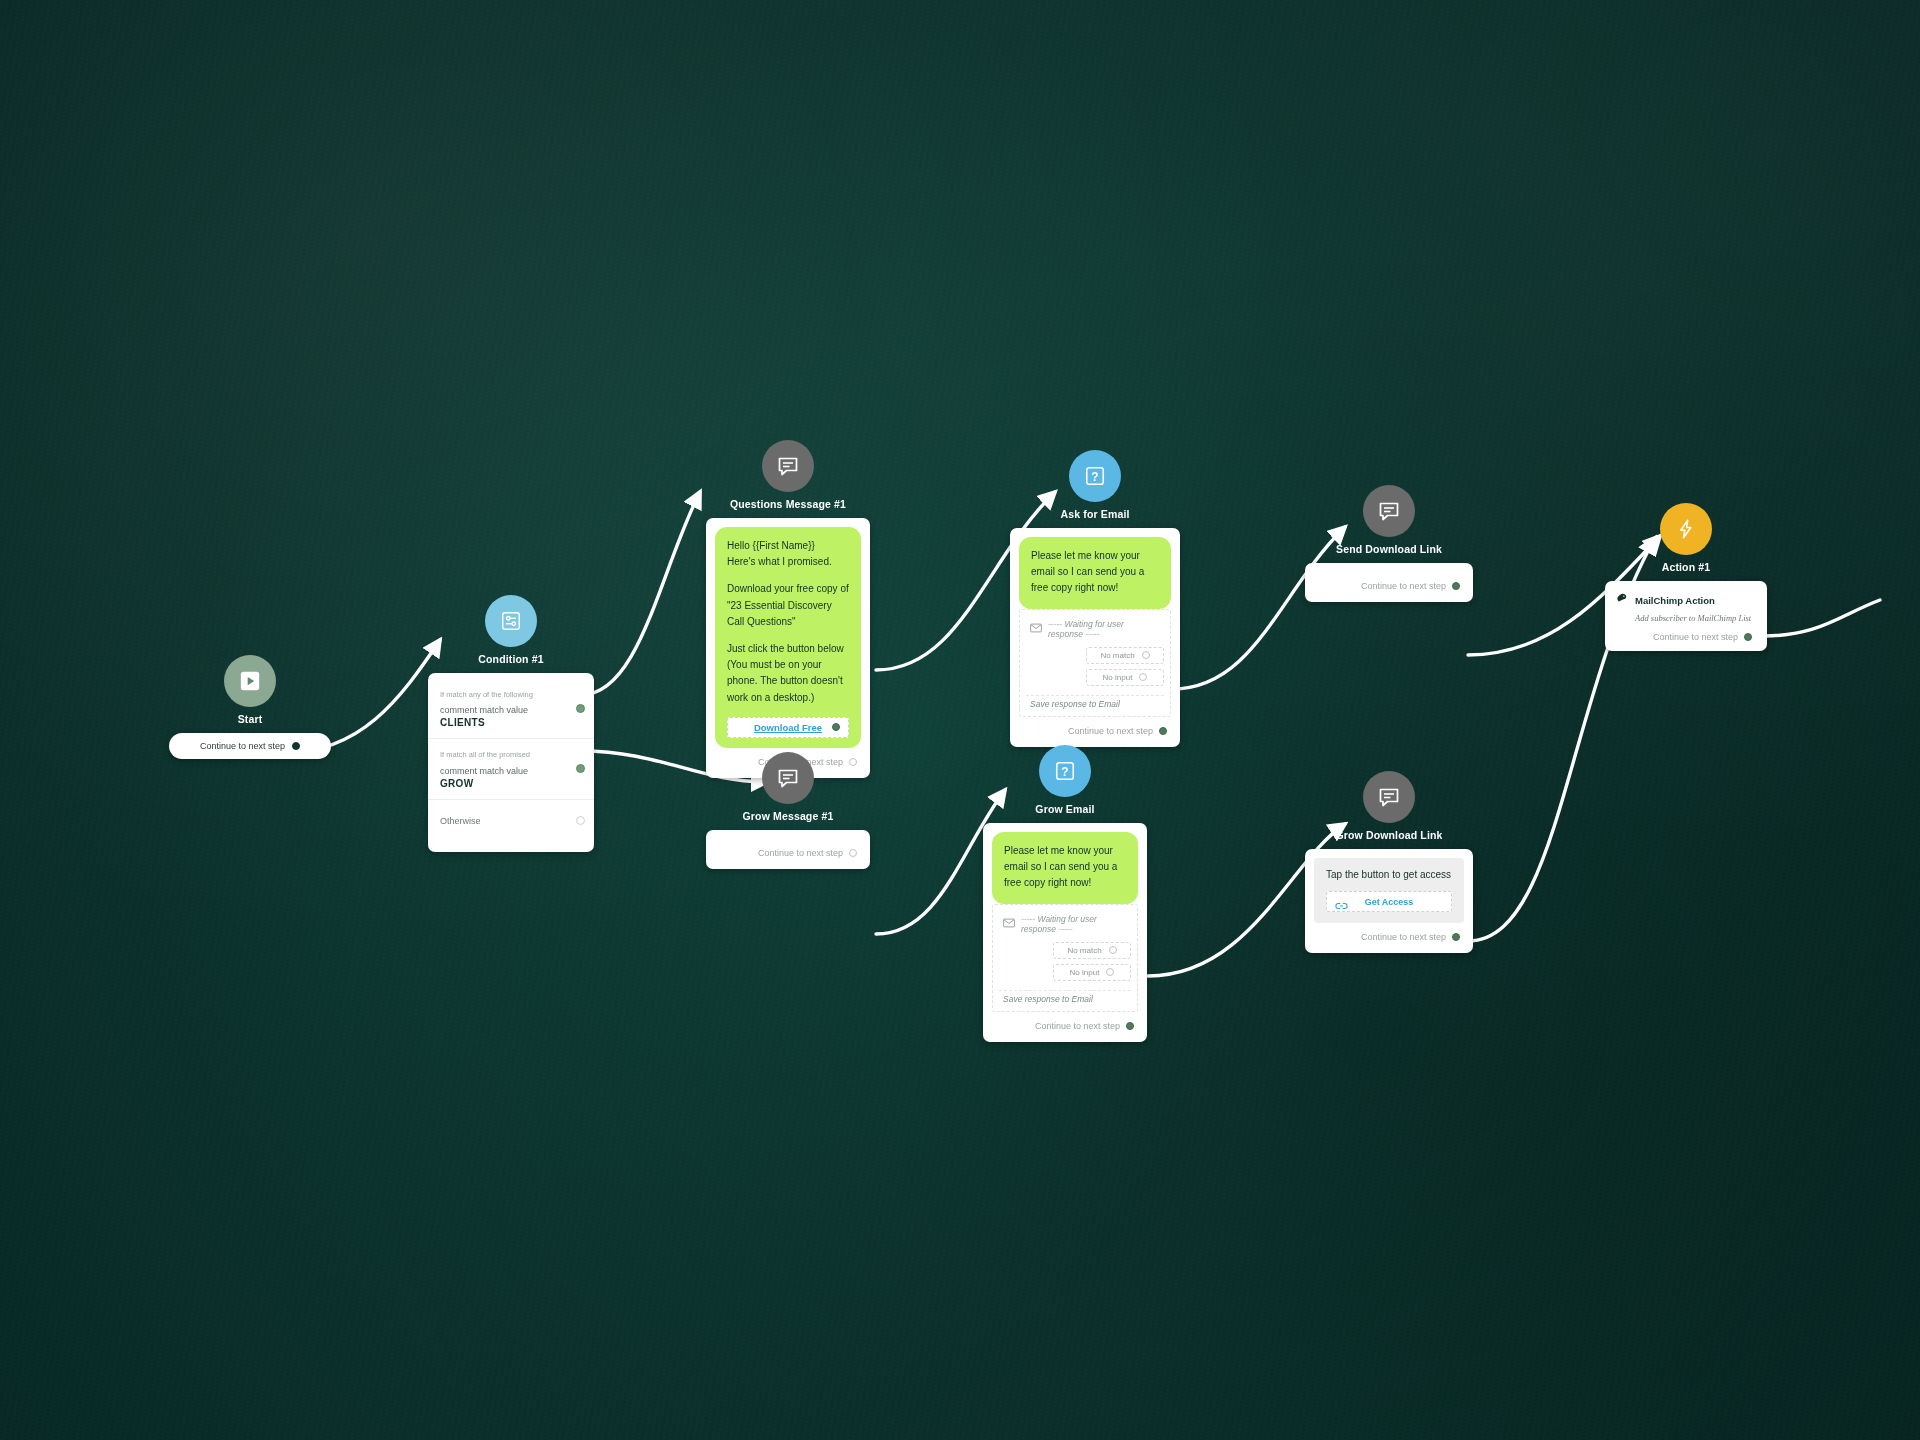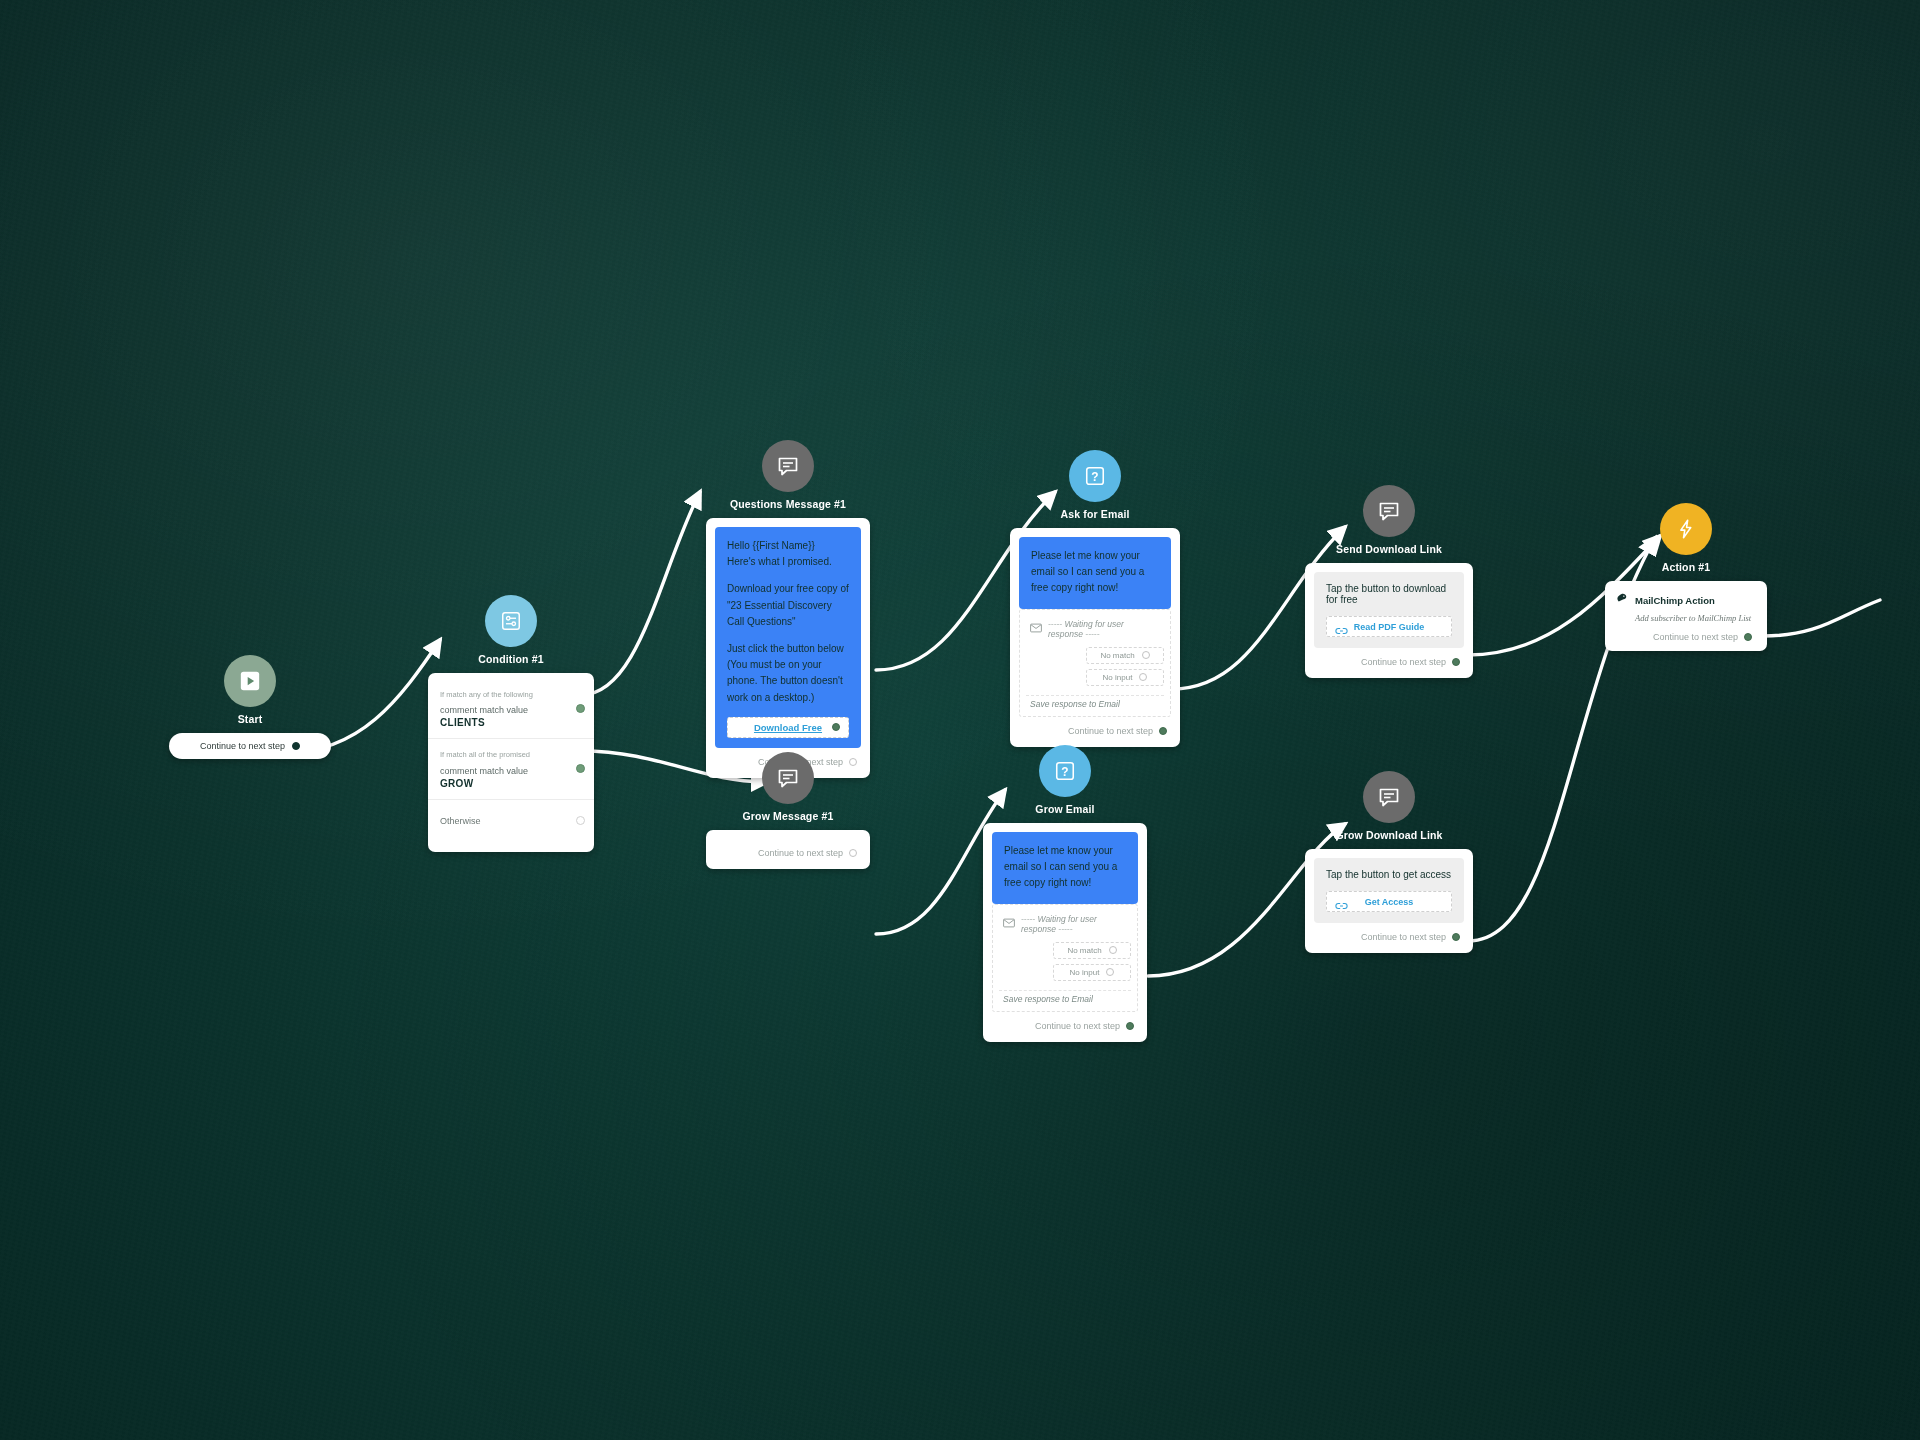--- a/index.html
+++ b/index.html
@@ -62,22 +62,22 @@
     position: absolute;
     top: 78px; left: 50%; transform: translateX(-50%);
     background: #ffffff;
     border-radius: 7px;
     box-shadow: 0 2px 7px rgba(0,0,0,.30);
     padding: 9px;
   }
 
   
   .bubble {
-    background: #3b82f6;
-    border-radius: 4px;
+    background: #bef264;
+    border-radius: 12px;
     padding: 11px 12px 10px 12px;
     color: #11302c;
     font-size: 10px;
     line-height: 1.62;
   }
   .bubble p { margin: 0; }
   .bubble p + p { margin-top: 11px; }
 
   .cta {
     margin-top: 11px;
@@ -375,33 +375,20 @@
         <svg width="24" height="24" viewBox="0 0 24 24">
           <path d="M3.5 4.5 h17 v12 h-10 l-4.5 4 v-4 h-2.5 z" fill="none" stroke="#ffffff" stroke-width="1.7" stroke-linejoin="round"></path>
           <line x1="7" y1="9" x2="17" y2="9" stroke="#ffffff" stroke-width="1.6"></line>
           <line x1="7" y1="12.5" x2="13.5" y2="12.5" stroke="#ffffff" stroke-width="1.6"></line>
         </svg>
       </span>
     </div>
     <div class="node-title">Send Download Link</div>
 
     <div class="card" style="width:168px;">
-      <div class="link-body">
-        <div class="txt">Tap the button to download for free</div>
-        <div class="link-btn">
-          <span class="chain">
-            <svg width="13" height="10" viewBox="0 0 18 12">
-              <path d="M7 6 h4" stroke="#2f9fd8" stroke-width="1.4"></path>
-              <path d="M7.2 2.6 H4.6 a3.4 3.4 0 0 0 0 6.8 H7.2" fill="none" stroke="#2f9fd8" stroke-width="1.4"></path>
-              <path d="M10.8 2.6 H13.4 a3.4 3.4 0 0 1 0 6.8 H10.8" fill="none" stroke="#2f9fd8" stroke-width="1.4"></path>
-            </svg>
-          </span>
-          <span class="lbl">Read PDF Guide</span>
-        </div>
-      </div>
       <div class="footer-row">
         <span>Continue to next step</span>
         <span class="dot filled"></span>
       </div>
     </div>
   </div>
 
   <div class="node" id="node-action" style="left:1600px; top:503px; width:172px;">
     <div class="badge" style="background:#f0b323;">
       <span>

